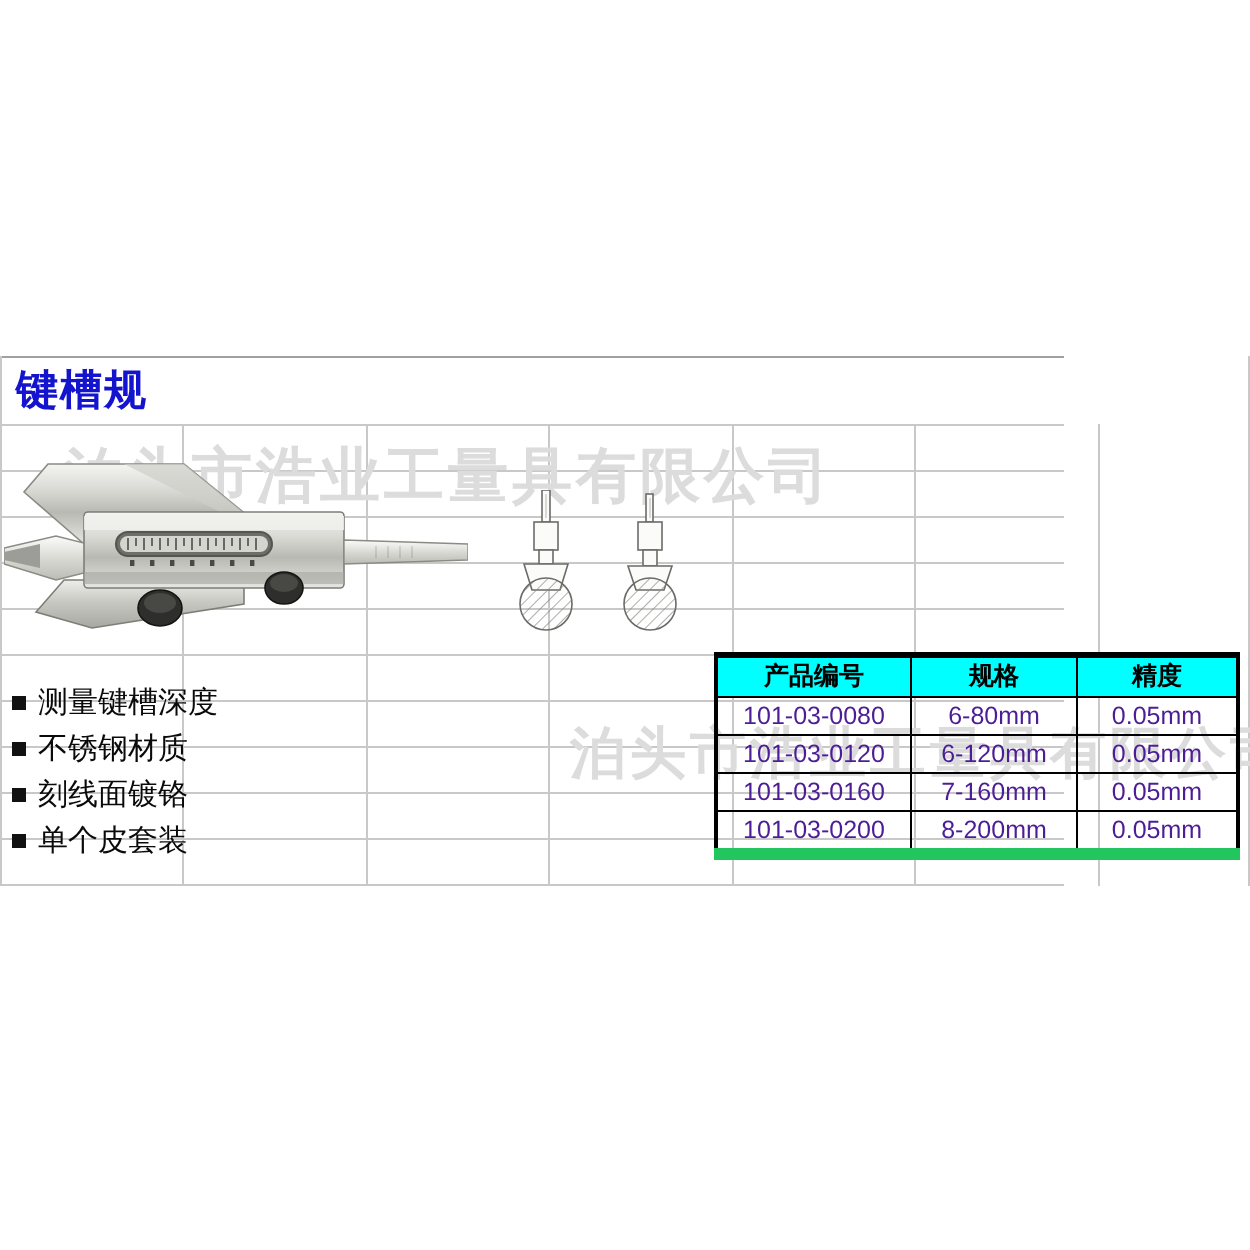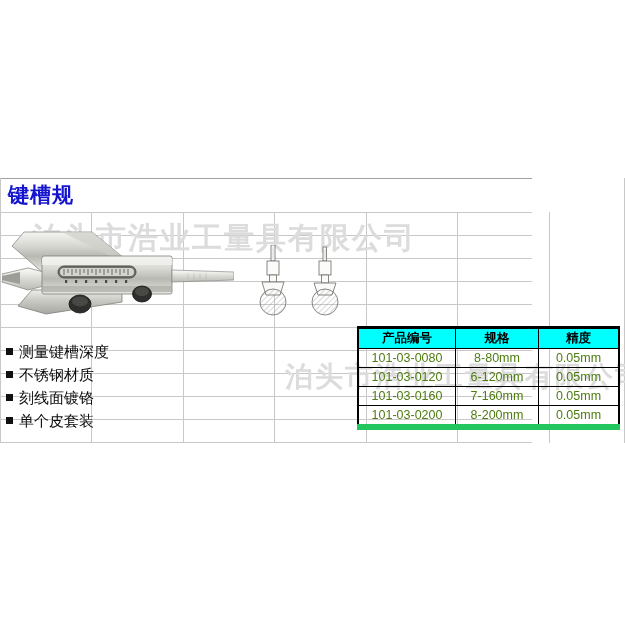--- a/index.html
+++ b/index.html
@@ -128,21 +128,21 @@
   #spec-table th,
   #spec-table td {
     border-left: 1px solid #000000;
     border-right: 1px solid #000000;
     border-top: 1px solid #000000;
     border-bottom: 1px solid #000000;
     text-align: center;
     font-size: 12.5px;
     height: 18px;
     padding: 0;
-    color: #4d7c0f;
+    color: #4c1d95;
     font-weight: normal;
   }
   #spec-table thead th {
     background: #00ffff;
     font-weight: bold;
     color: #000000;
     border-top: 3px solid #000000;
     height: 19px;
   }
   #spec-table tbody tr:last-child td {
@@ -319,21 +319,21 @@
   <thead>
     <tr>
       <th class="col-code">产品编号</th>
       <th class="col-range">规格</th>
       <th class="col-acc">精度</th>
     </tr>
   </thead>
   <tbody>
     <tr>
       <td>101-03-0080</td>
-      <td>8-80mm</td>
+      <td>6-80mm</td>
       <td>0.05mm</td>
     </tr>
     <tr>
       <td>101-03-0120</td>
       <td>6-120mm</td>
       <td>0.05mm</td>
     </tr>
     <tr>
       <td>101-03-0160</td>
       <td>7-160mm</td>

